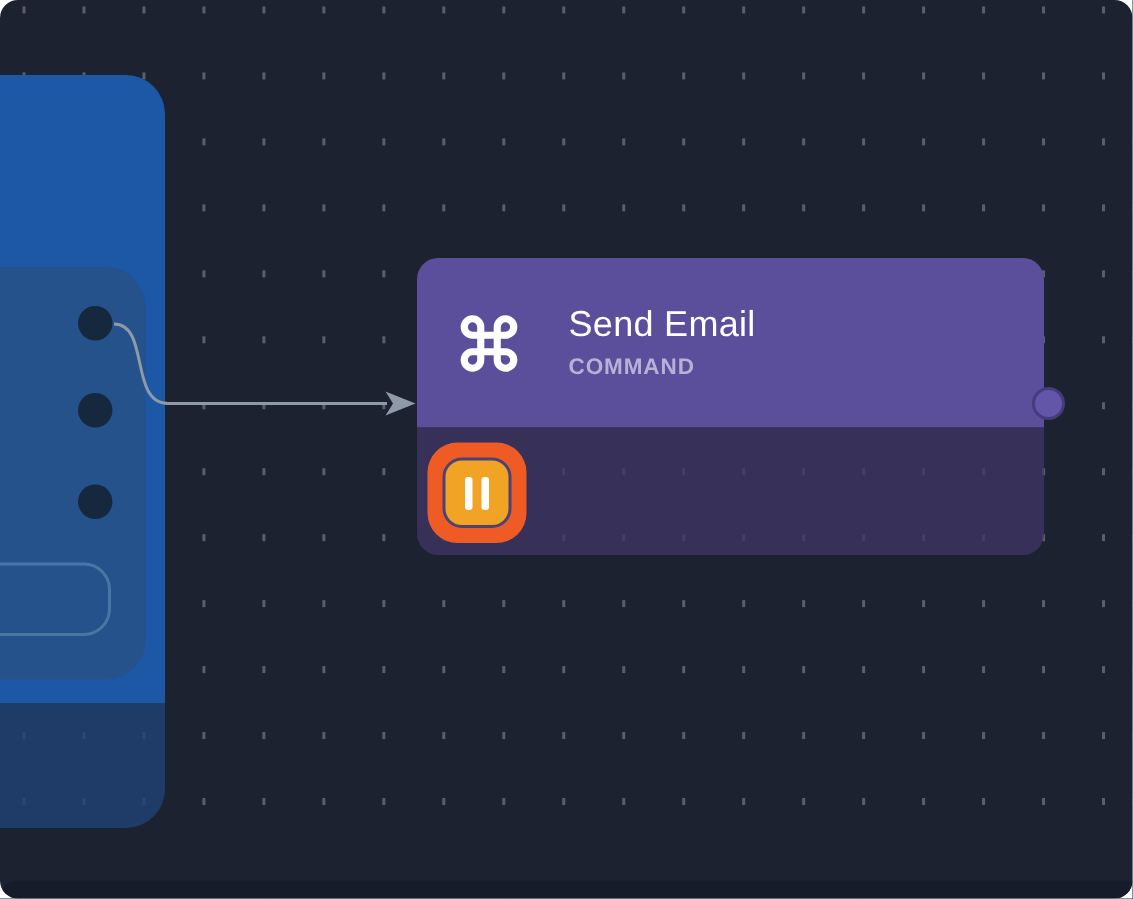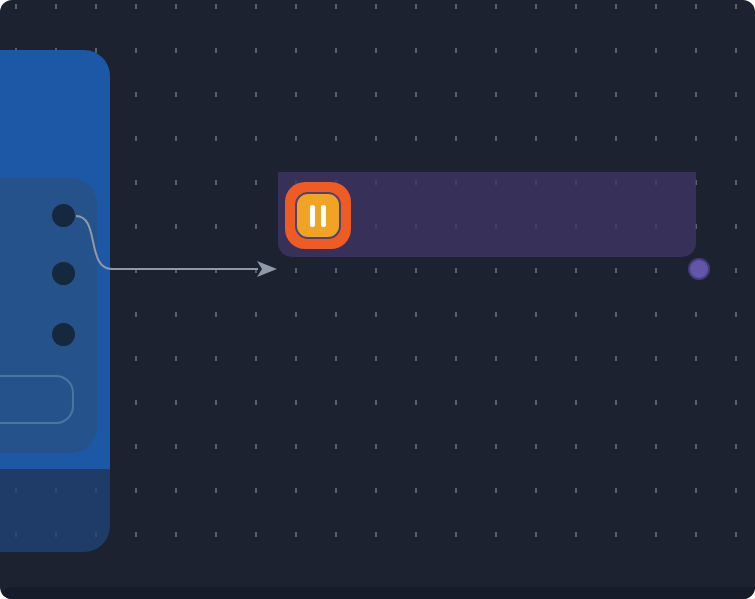--- a/index.html
+++ b/index.html
@@ -136,20 +136,29 @@
   <div class="port-dot p2"></div>
   <div class="port-dot p3"></div>
   <div class="blue-footer"></div>
 
   <svg class="edges" width="755" height="599" viewBox="0 0 755 599">
     <path d="M 76 216 C 100 216 86 269 112 269 L 258 269" fill="none" stroke="var(--c-edge)" stroke-width="2"></path>
     <polygon points="257,261 277,269 257,277 262,269" fill="var(--c-edge)"></polygon>
   </svg>
 
   <div class="purple-node">
+    <div class="purple-header">
+      <svg class="cmd-icon" viewBox="0 0 24 24">
+        <path d="M18 3a3 3 0 0 0-3 3v12a3 3 0 0 0 3 3 3 3 0 0 0 3-3 3 3 0 0 0-3-3H6a3 3 0 0 0-3 3 3 3 0 0 0 3 3 3 3 0 0 0 3-3V6a3 3 0 0 0-3-3 3 3 0 0 0-3 3 3 3 0 0 0 3 3h12a3 3 0 0 0 3-3 3 3 0 0 0-3-3z" fill="none" stroke="#ffffff" stroke-width="2.6" stroke-linecap="round" stroke-linejoin="round"></path>
+      </svg>
+      <div class="head-text">
+        <span class="node-title">Send Email</span>
+        <span class="node-type">COMMAND</span>
+      </div>
+    </div>
     <div class="purple-body">
       <button class="pause-btn">
         <span class="pause-inner">
           <span class="pause-bar"></span>
           <span class="pause-bar"></span>
         </span>
       </button>
     </div>
     <div class="out-port"></div>
   </div>

